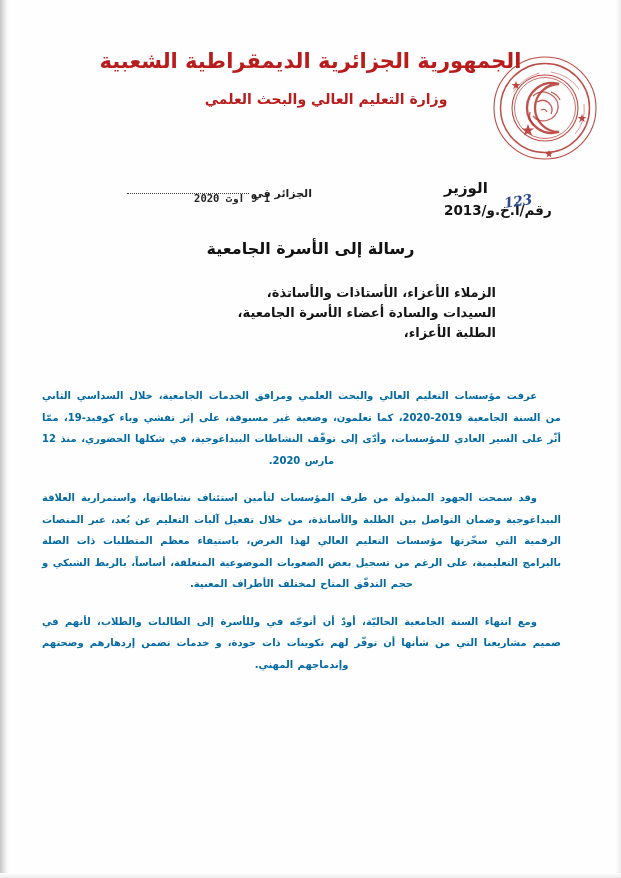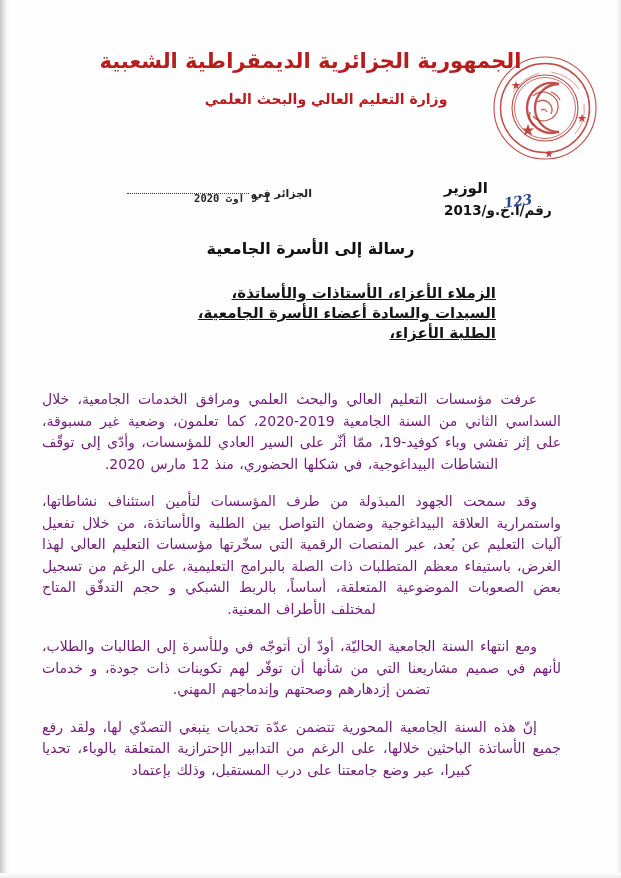--- a/index.html
+++ b/index.html
@@ -142,43 +142,42 @@
   }
 
   
   .salutation {
     position: absolute;
     top: 283px; right: 125px;
     text-align: right;
     direction: rtl;
   }
   .salutation-line {
-    font-size: 15px;
+    font-size: 13px;
     font-weight: bold;
     color: #151515;
     line-height: 20px;
     letter-spacing: .1px;
     white-space: nowrap;
-    text-decoration: underline;
   }
 
   
   .body {
     position: absolute;
     top: 375px;
     right: 60px;
     left: 42px;
     direction: rtl;
   }
   .para {
     text-align: justify;
     text-align-last: center;
-    font-size: 14px;
-    font-weight: normal;
-    color: #701a75;
+    font-size: 10px;
+    font-weight: bold;
+    color: #0369a1;
     line-height: 21.5px;
     letter-spacing: .05px;
     word-spacing: 1px;
     text-indent: 24px;
     margin-bottom: 16px;
   }
   .para-last { margin-bottom: 0; }
 </style>
 </head>
 <body>
@@ -246,16 +245,15 @@
   <div class="salutation">
     <div class="salutation-line">الزملاء الأعزاء، الأستاذات والأساتذة،</div>
     <div class="salutation-line">السيدات والسادة أعضاء الأسرة الجامعية،</div>
     <div class="salutation-line">الطلبة الأعزاء،</div>
   </div>
 
   <div class="body">
     <p class="para">عرفت مؤسسات التعليم العالي والبحث العلمي ومرافق الخدمات الجامعية، خلال السداسي الثاني من السنة الجامعية 2019-2020، كما تعلمون، وضعية غير مسبوقة، على إثر تفشي وباء كوفيد-19، ممّا أثّر على السير العادي للمؤسسات، وأدّى إلى توقّف النشاطات البيداغوجية، في شكلها الحضوري، منذ 12 مارس 2020.</p>
     <p class="para">وقد سمحت الجهود المبذولة من طرف المؤسسات لتأمين استئناف نشاطاتها، واستمرارية العلاقة البيداغوجية وضمان التواصل بين الطلبة والأساتذة، من خلال تفعيل آليات التعليم عن بُعد، عبر المنصات الرقمية التي سخّرتها مؤسسات التعليم العالي لهذا الغرض، باستيفاء معظم المتطلبات ذات الصلة بالبرامج التعليمية، على الرغم من تسجيل بعض الصعوبات الموضوعية المتعلقة، أساساً، بالربط الشبكي و حجم التدفّق المتاح لمختلف الأطراف المعنية.</p>
     <p class="para">ومع انتهاء السنة الجامعية الحاليّة، أودّ أن أتوجّه في وللأسرة إلى الطالبات والطلاب، لأنهم في صميم مشاريعنا التي من شأنها أن توفّر لهم تكوينات ذات جودة، و خدمات تضمن إزدهارهم وصحتهم وإندماجهم المهني.</p>
-    <p class="para para-last">إنّ هذه السنة الجامعية المحورية تتضمن عدّة تحديات ينبغي التصدّي لها، ولقد رفع جميع الأساتذة الباحثين خلالها، على الرغم من التدابير الإحترازية المتعلقة بالوباء، تحديا كبيرا، عبر وضع جامعتنا على درب المستقبل، وذلك بإعتماد</p>
   </div>
 
 </div>
 
 </body></html>

